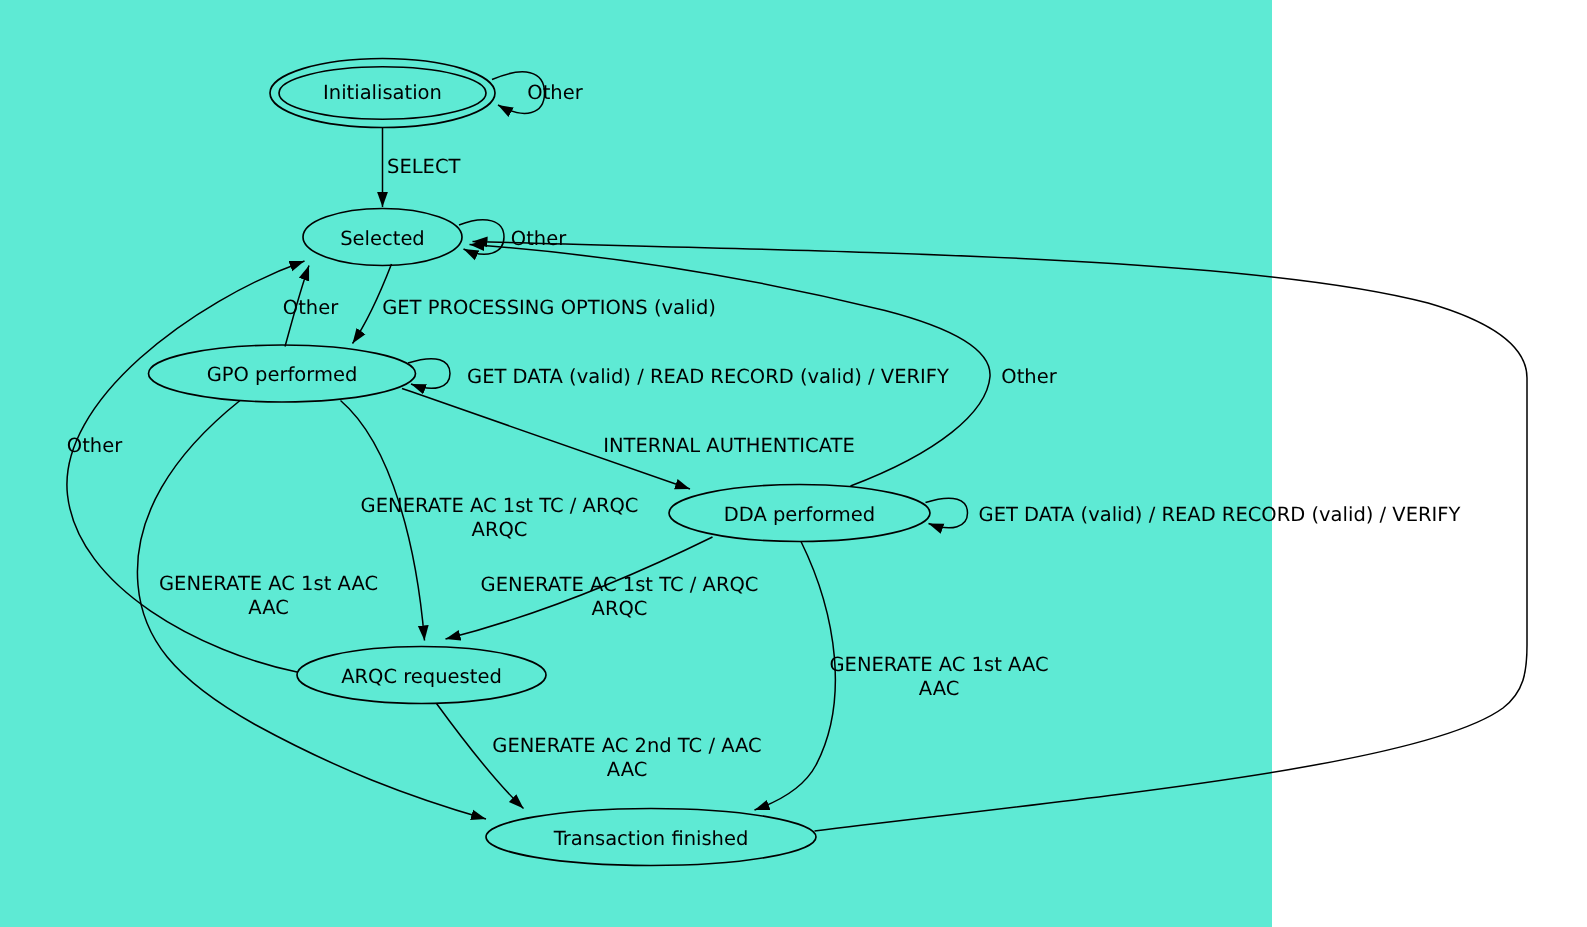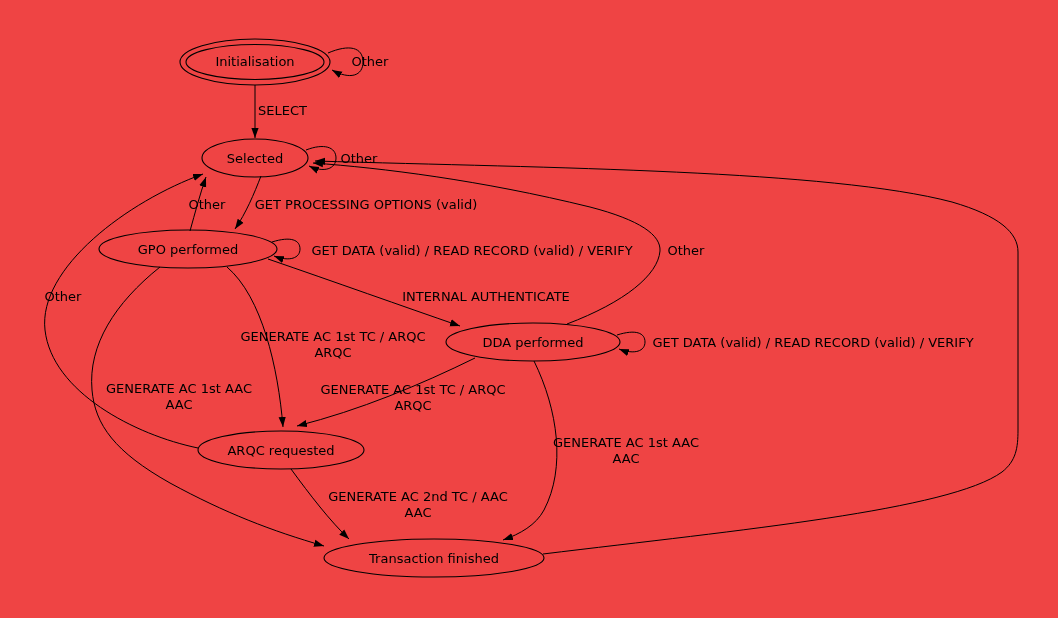--- a/index.html
+++ b/index.html
@@ -2,23 +2,23 @@
 <html><head>
 <meta charset="utf-8">
 <style>
   html, body {
     margin: 0;
     padding: 0;
     background: #ffffff;
   }
   .canvas {
     position: relative;
-    width: 1058px;
+    width: 848px;
     height: 618px;
-    background: #ef4444;
+    background: #5eead4;
     font-family: "DejaVu Sans", sans-serif;
   }
   svg text {
     font-family: "DejaVu Sans", sans-serif;
     font-size: 13px;
     fill: #000000;
   }
   svg .node-shape {
     fill: none;
     stroke: #000000;

